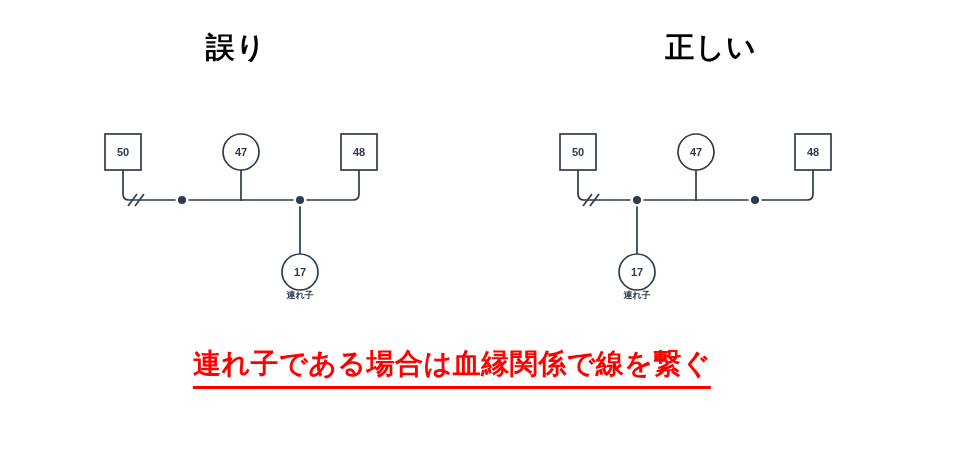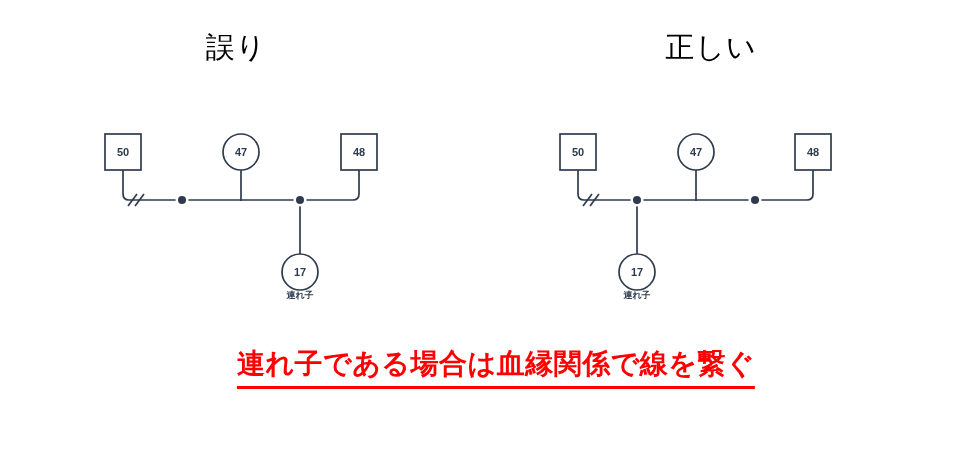--- a/index.html
+++ b/index.html
@@ -4,28 +4,28 @@
 <style>
   html,body{margin:0;padding:0;}
   body{
     width:971px;height:449px;background:#ffffff;position:relative;overflow:hidden;
     font-family:"Liberation Sans","DejaVu Sans",sans-serif;
   }
   .stage{position:absolute;inset:0;width:971px;height:449px;}
   .diagram-svg{position:absolute;left:0;top:0;}
   .title{
     position:absolute;top:28px;transform:translateX(-50%);
-    font-size:29px;font-weight:normal;color:#000;white-space:nowrap;letter-spacing:1px;
+    font-size:29px;font-weight:bold;color:#000;white-space:nowrap;letter-spacing:1px;
   }
   .title.wrong{left:236px;}
   .title.correct{left:691px;margin-left:20px;}
   .caption{
     position:absolute;top:345px;left:452px;transform:translateX(-50%);
     font-size:28px;font-weight:bold;color:#ff0000;white-space:nowrap;
-    border-bottom:3px solid #ff0000;padding-bottom:3px;letter-spacing:0.5px;margin-left:44px;
+    border-bottom:3px solid #ff0000;padding-bottom:3px;letter-spacing:0.5px;
   }
   svg text{
     font-family:"Liberation Sans","DejaVu Sans",sans-serif;
     font-weight:bold;fill:#2e3b4e;
   }
   svg .age{font-size:11px;}
   svg .sublabel{font-size:9px;}
 </style>
 </head>
 <body>

